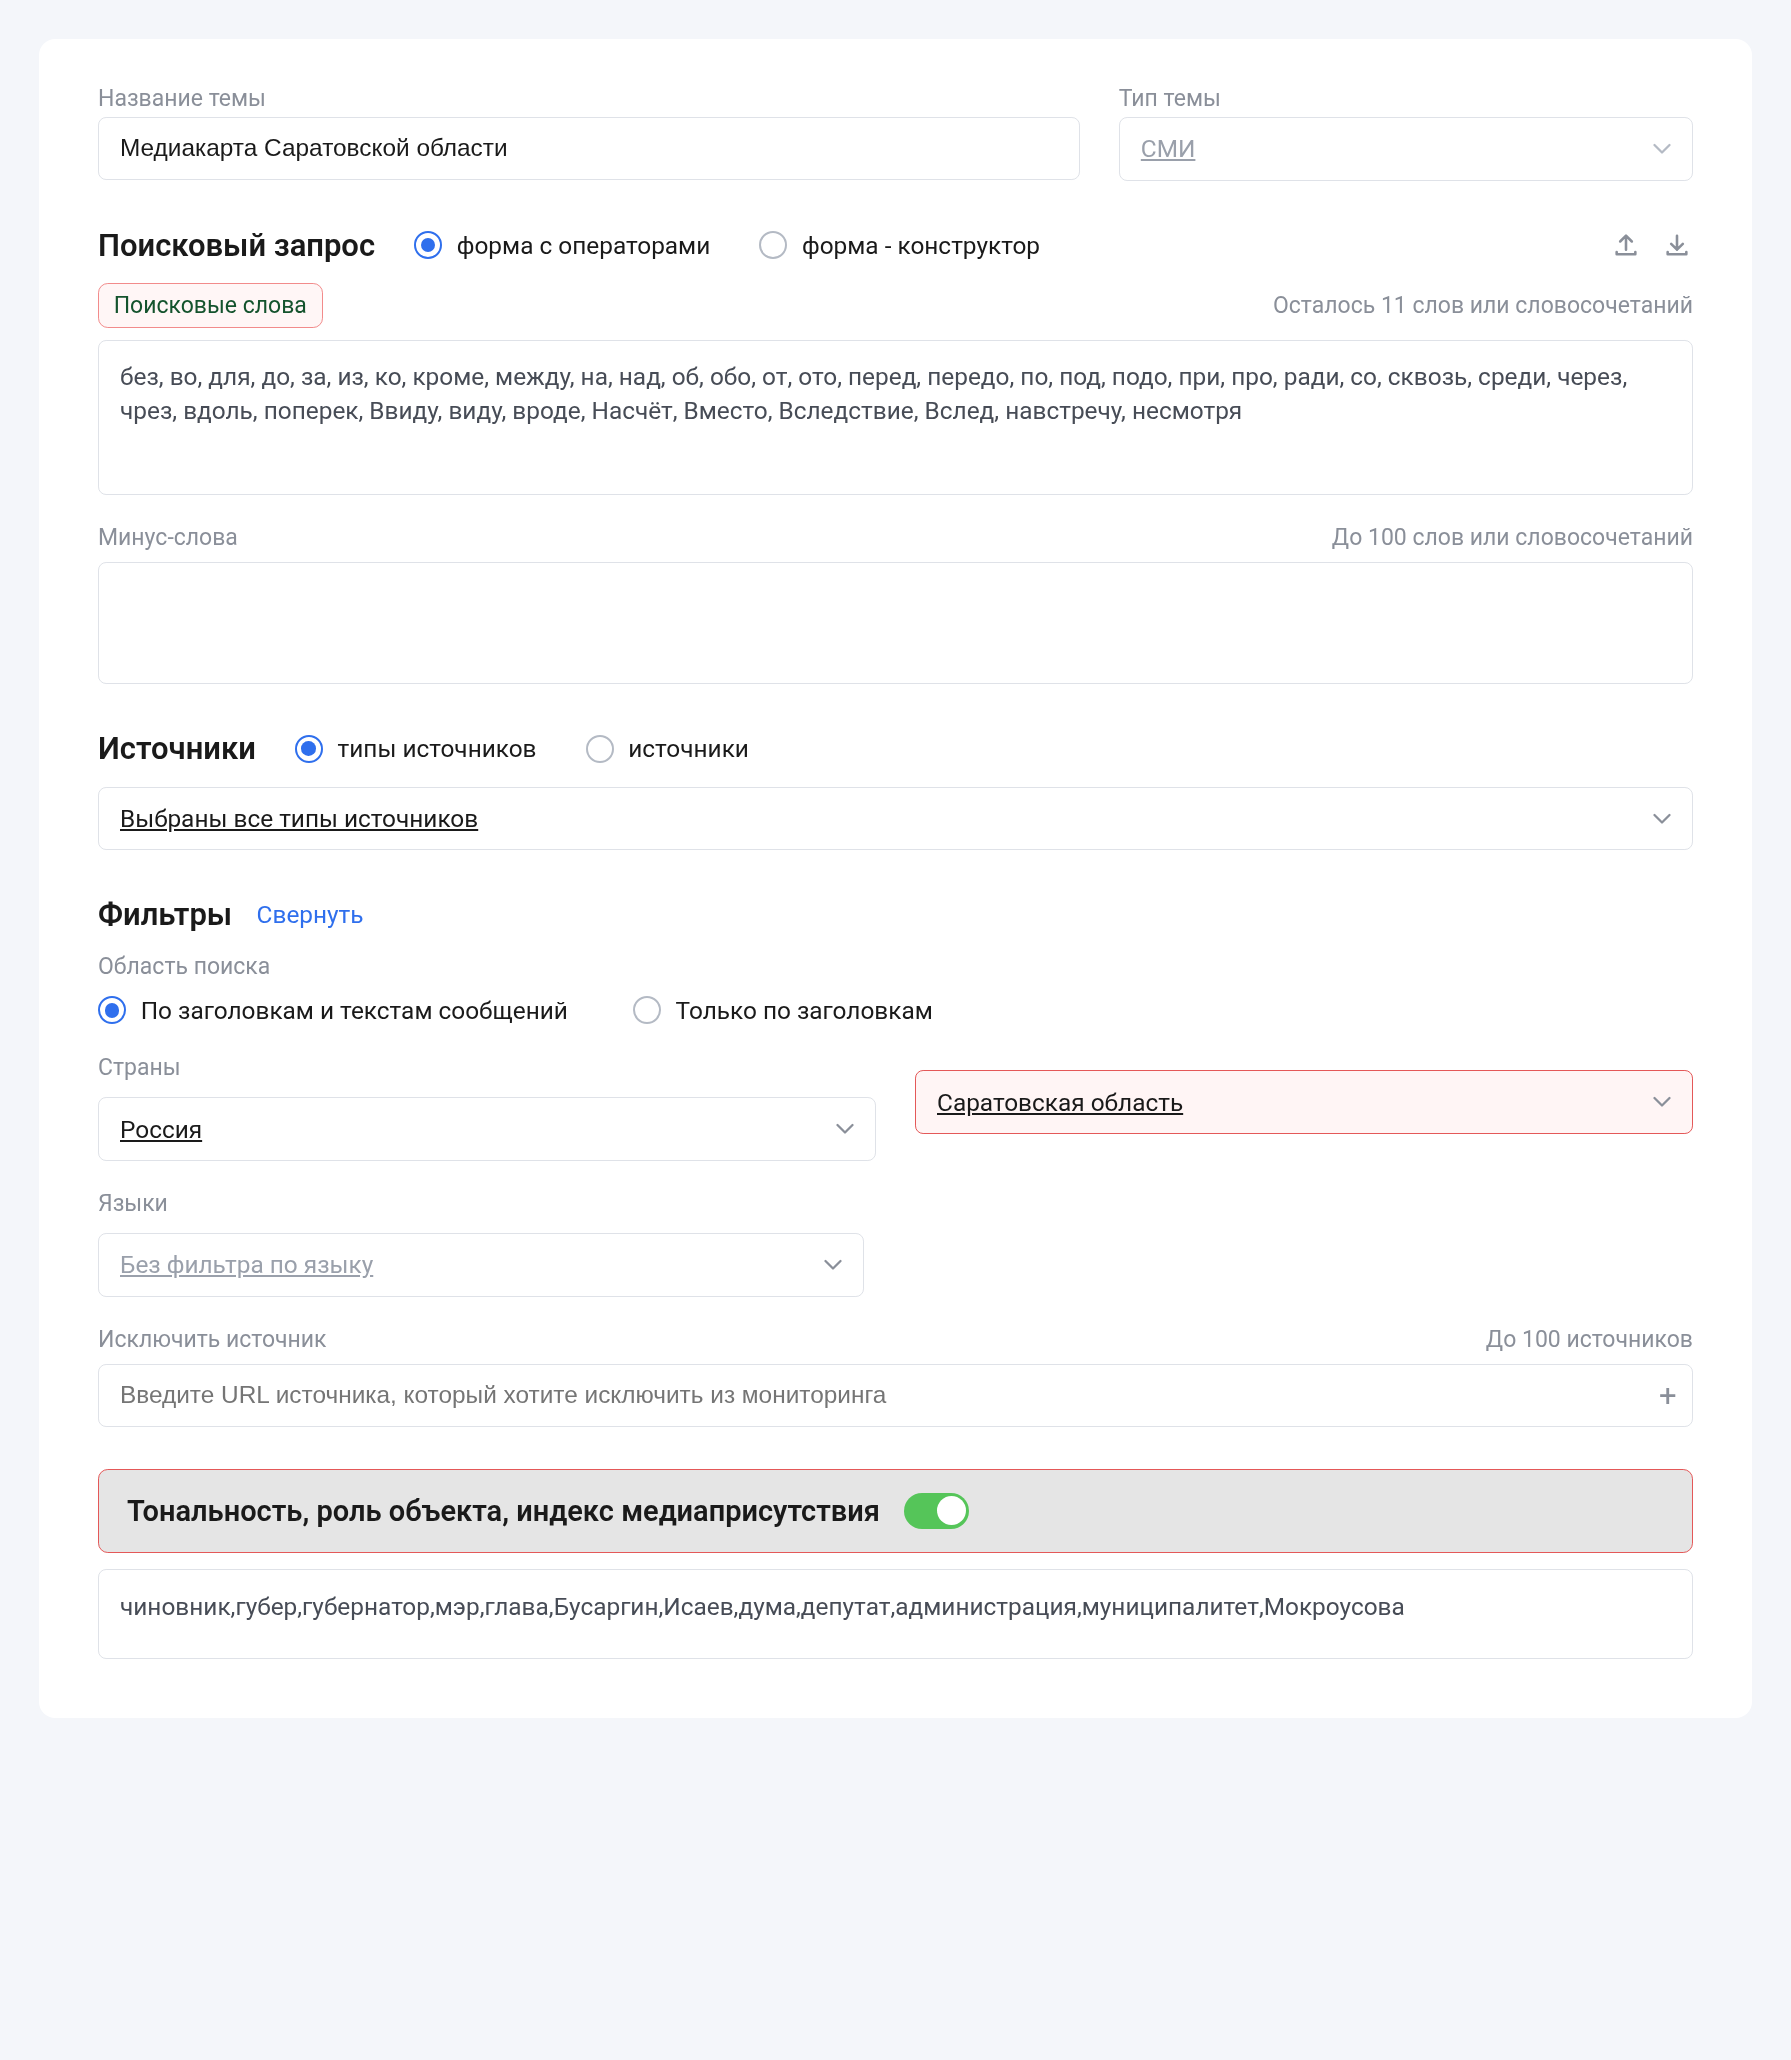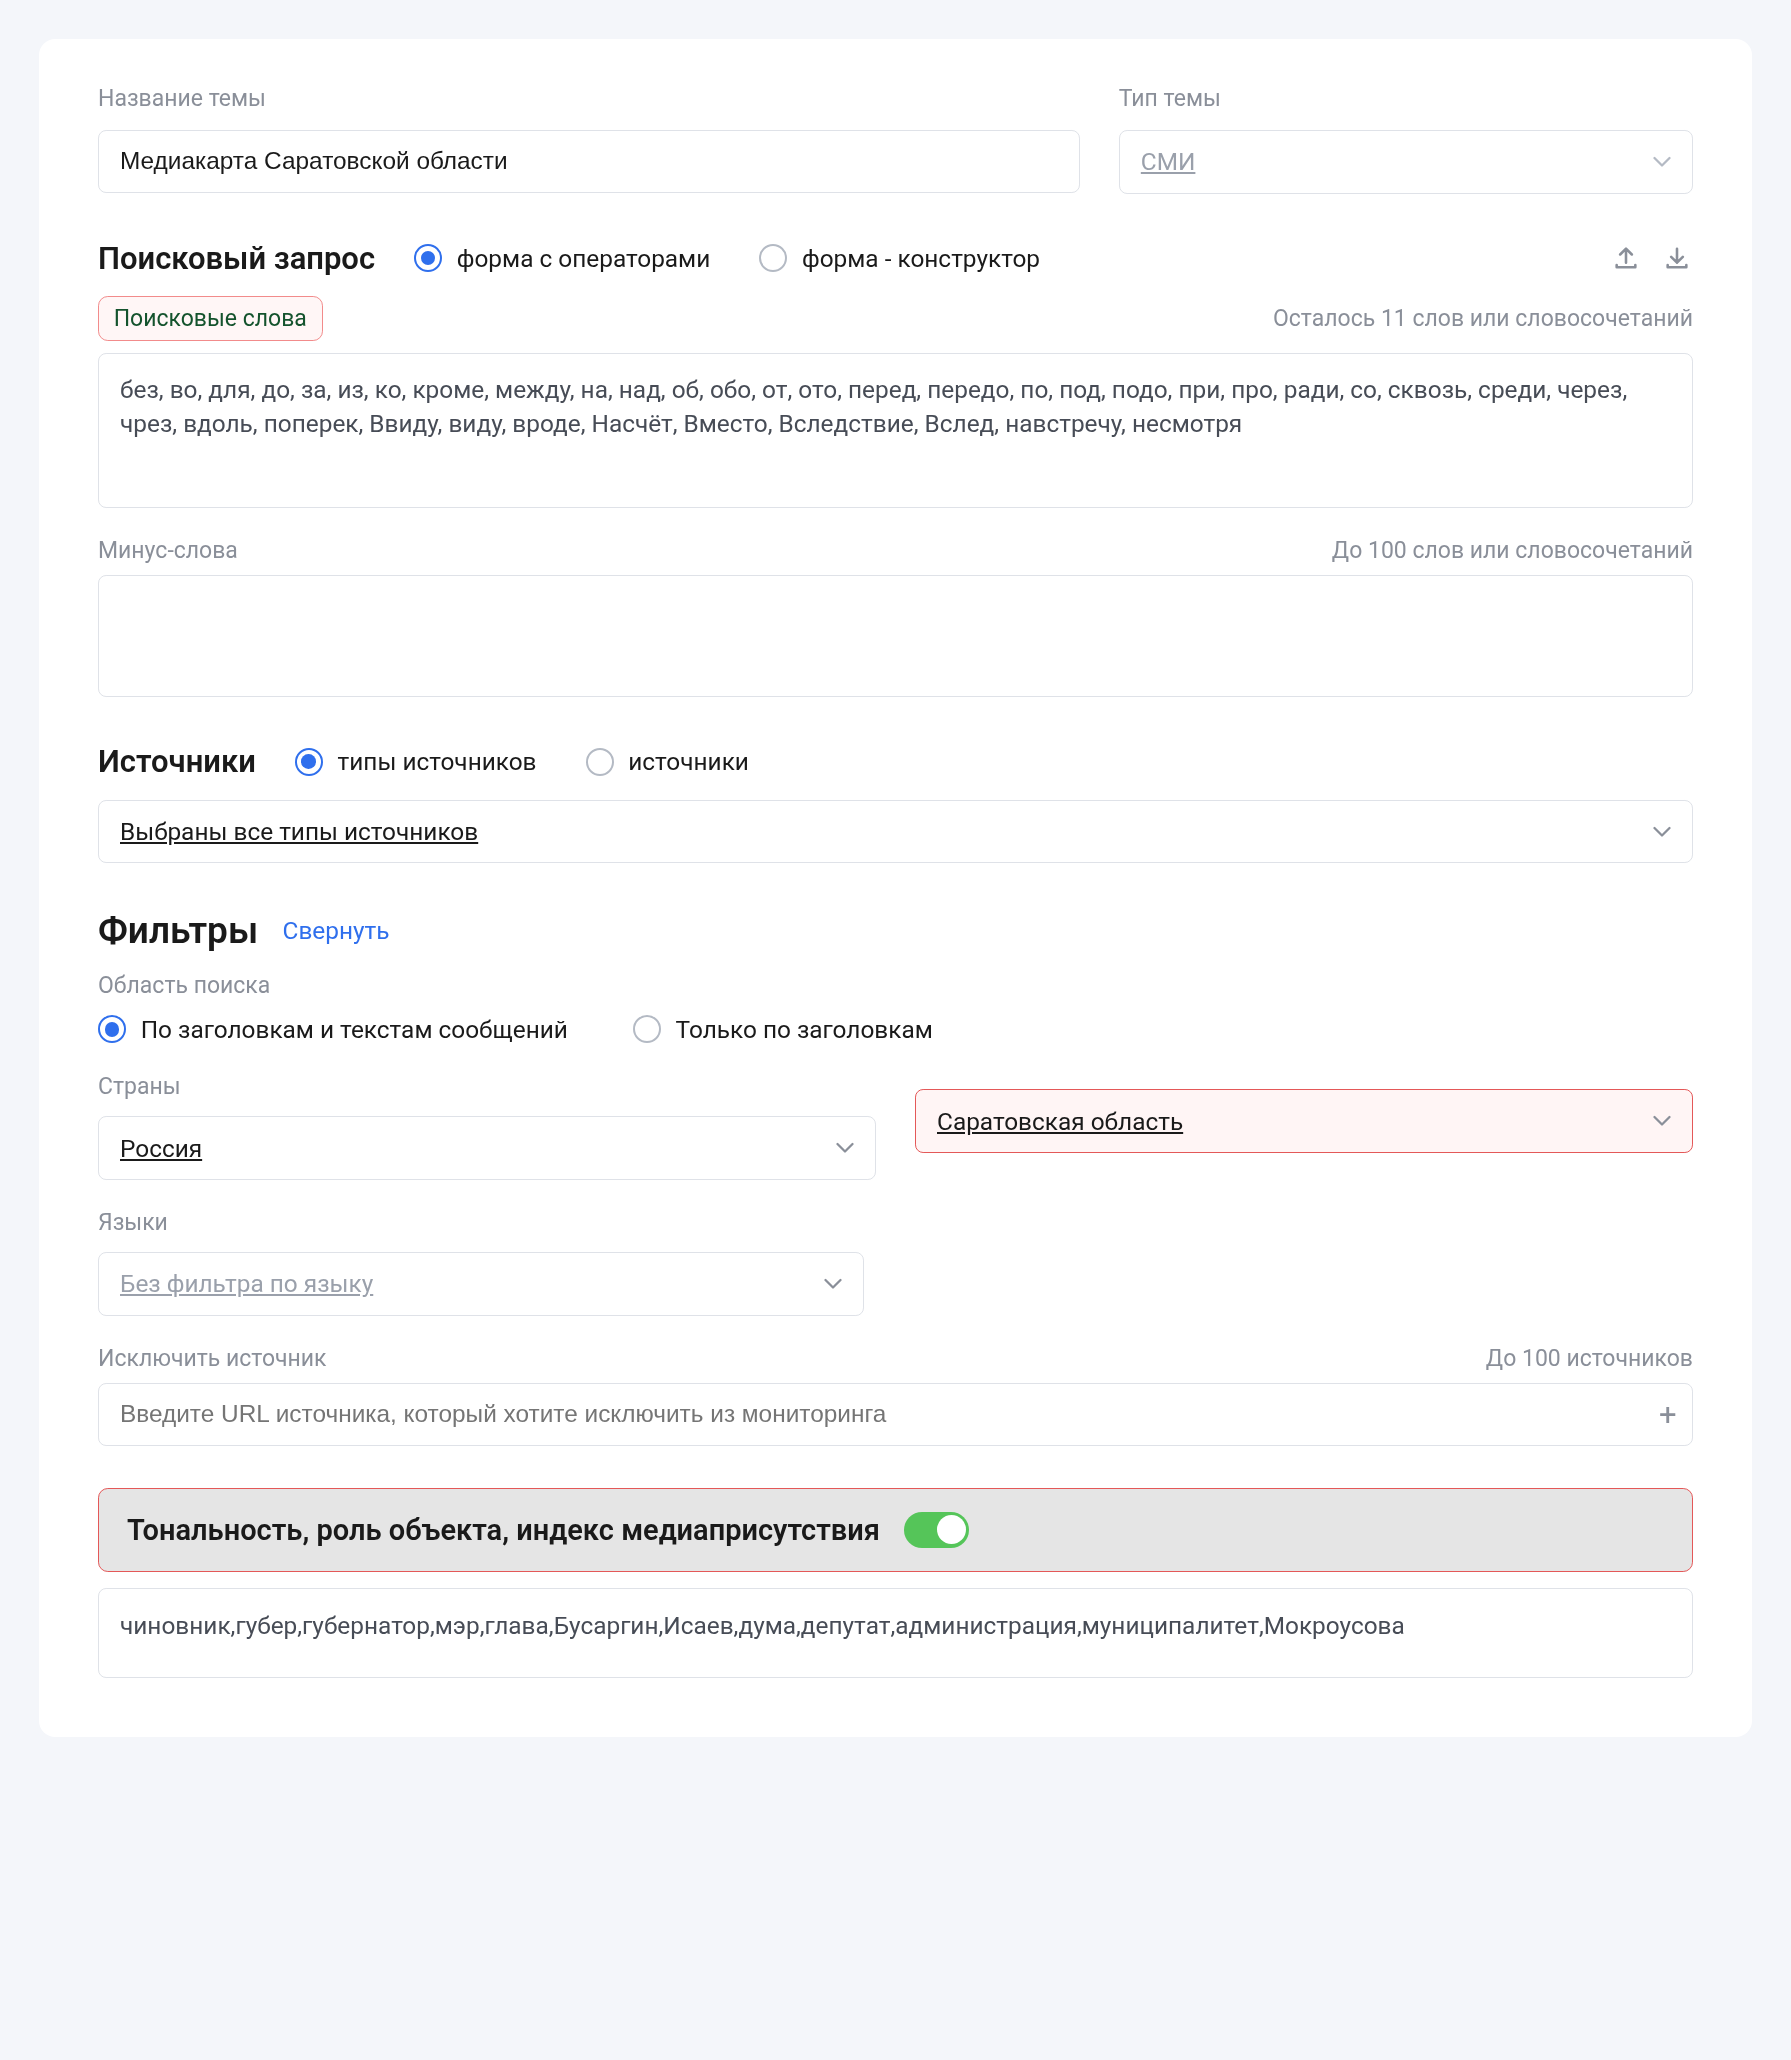--- a/index.html
+++ b/index.html
@@ -16,21 +16,21 @@
       padding: 46px 59px 59px;
       max-width: 1713px;
       margin: 0 auto;
     }
     .row { display: flex; gap: 39px; }
     .col { flex: 1; display: flex; flex-direction: column; }
     .col-narrow { flex: 0 0 36%; display: flex; flex-direction: column; }
     .label {
       font-size: 23px;
       color: #8a8f99;
-      margin-bottom: 18px;
+      margin-bottom: 5px;
     }
     .input-text, .select {
       border: 1.6px solid #dfe2e8;
       border-radius: 8.1px;
       padding: 16.3px 21px;
       font-size: 24.4px;
       color: #1a1a1a;
       background: #fff;
       width: 100%;
     }
@@ -54,21 +54,21 @@
       align-items: center;
       gap: 39px;
       margin-top: 46px;
       margin-bottom: 19.5px;
     }
     .section-title {
       font-size: 31px;
       font-weight: 600;
     }
     .section-title.small {
-      font-size: 37px;
+      font-size: 31px;
     }
     .radio-group { display: flex; align-items: center; gap: 49px; flex: 1; }
     .radio {
       display: flex;
       align-items: center;
       gap: 14.7px;
       cursor: pointer;
       font-size: 24.4px;
       color: #1a1a1a;
     }

